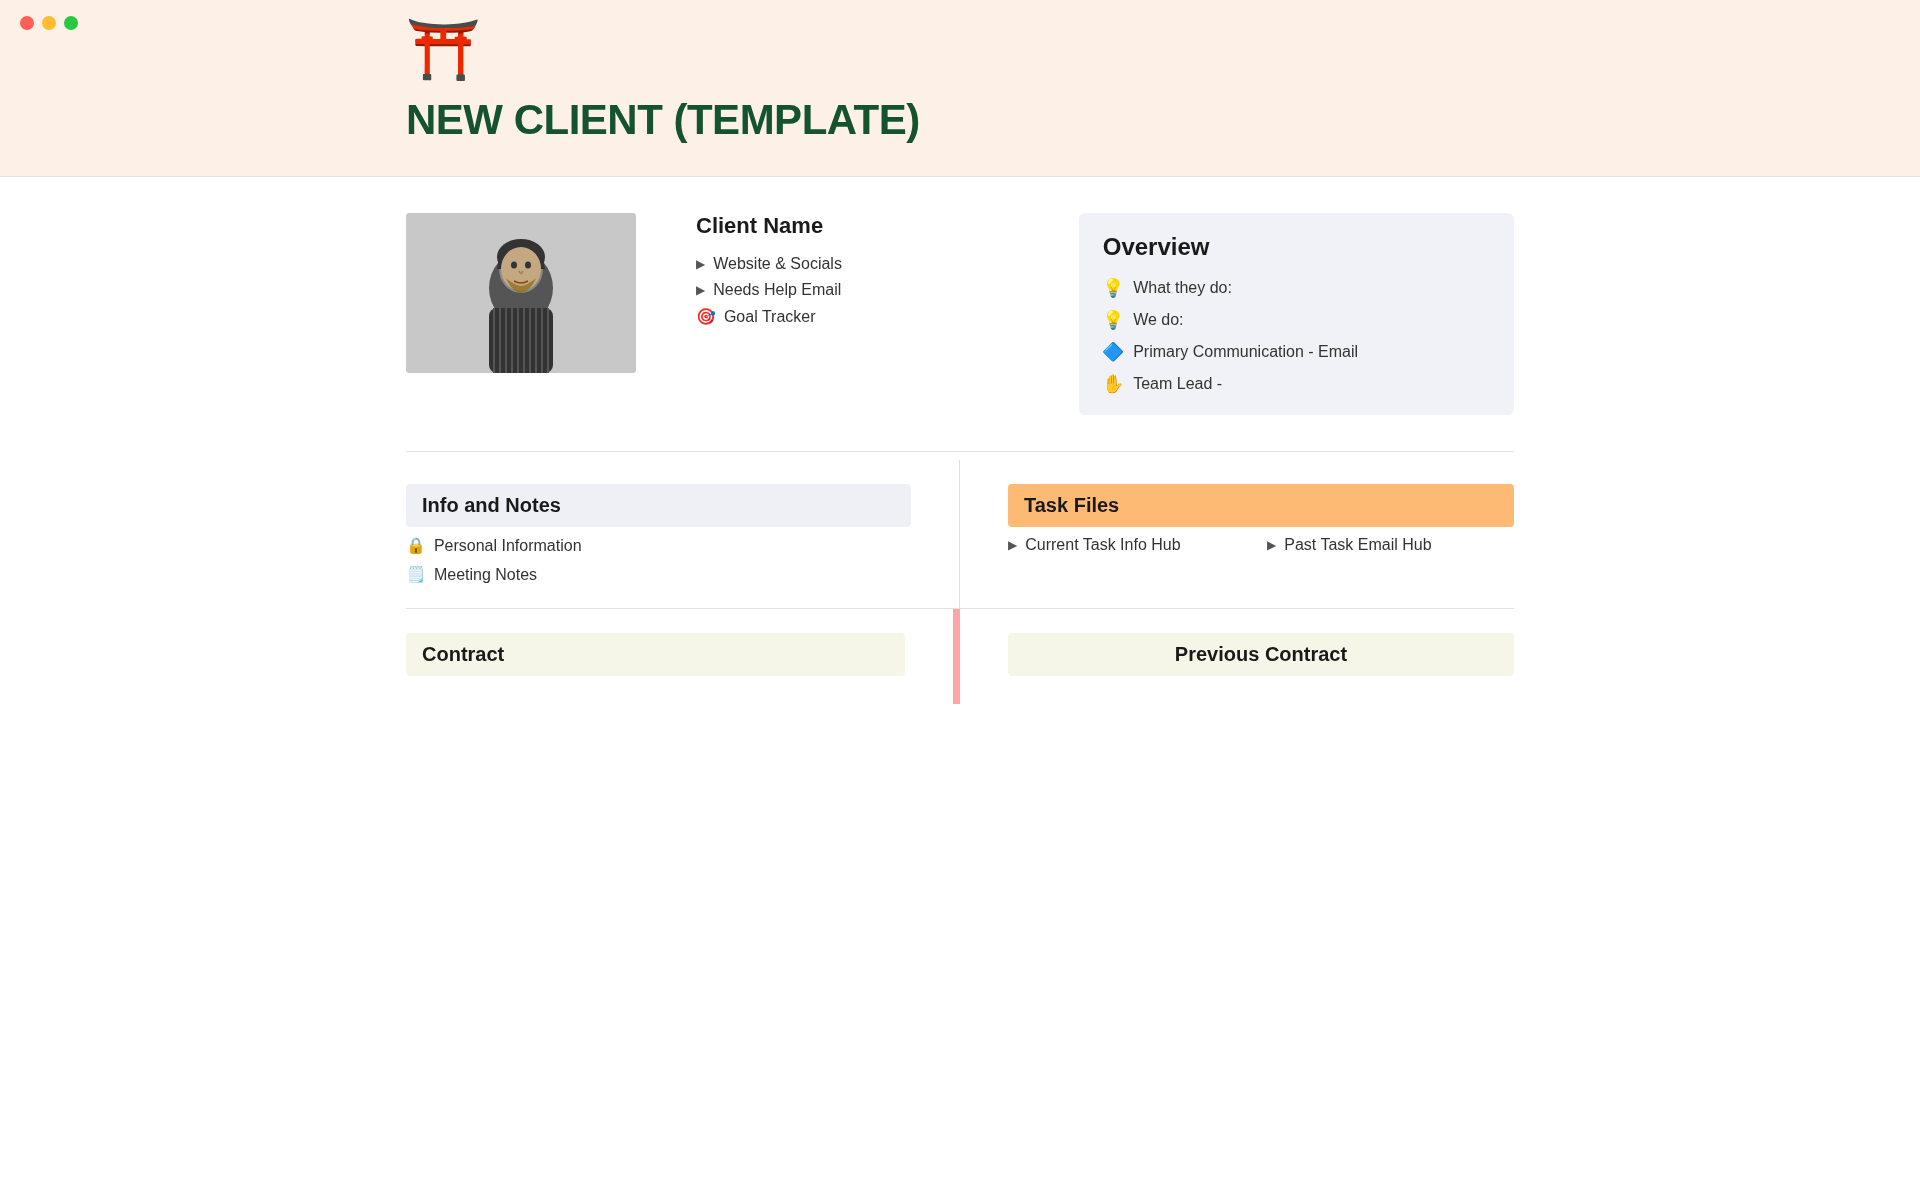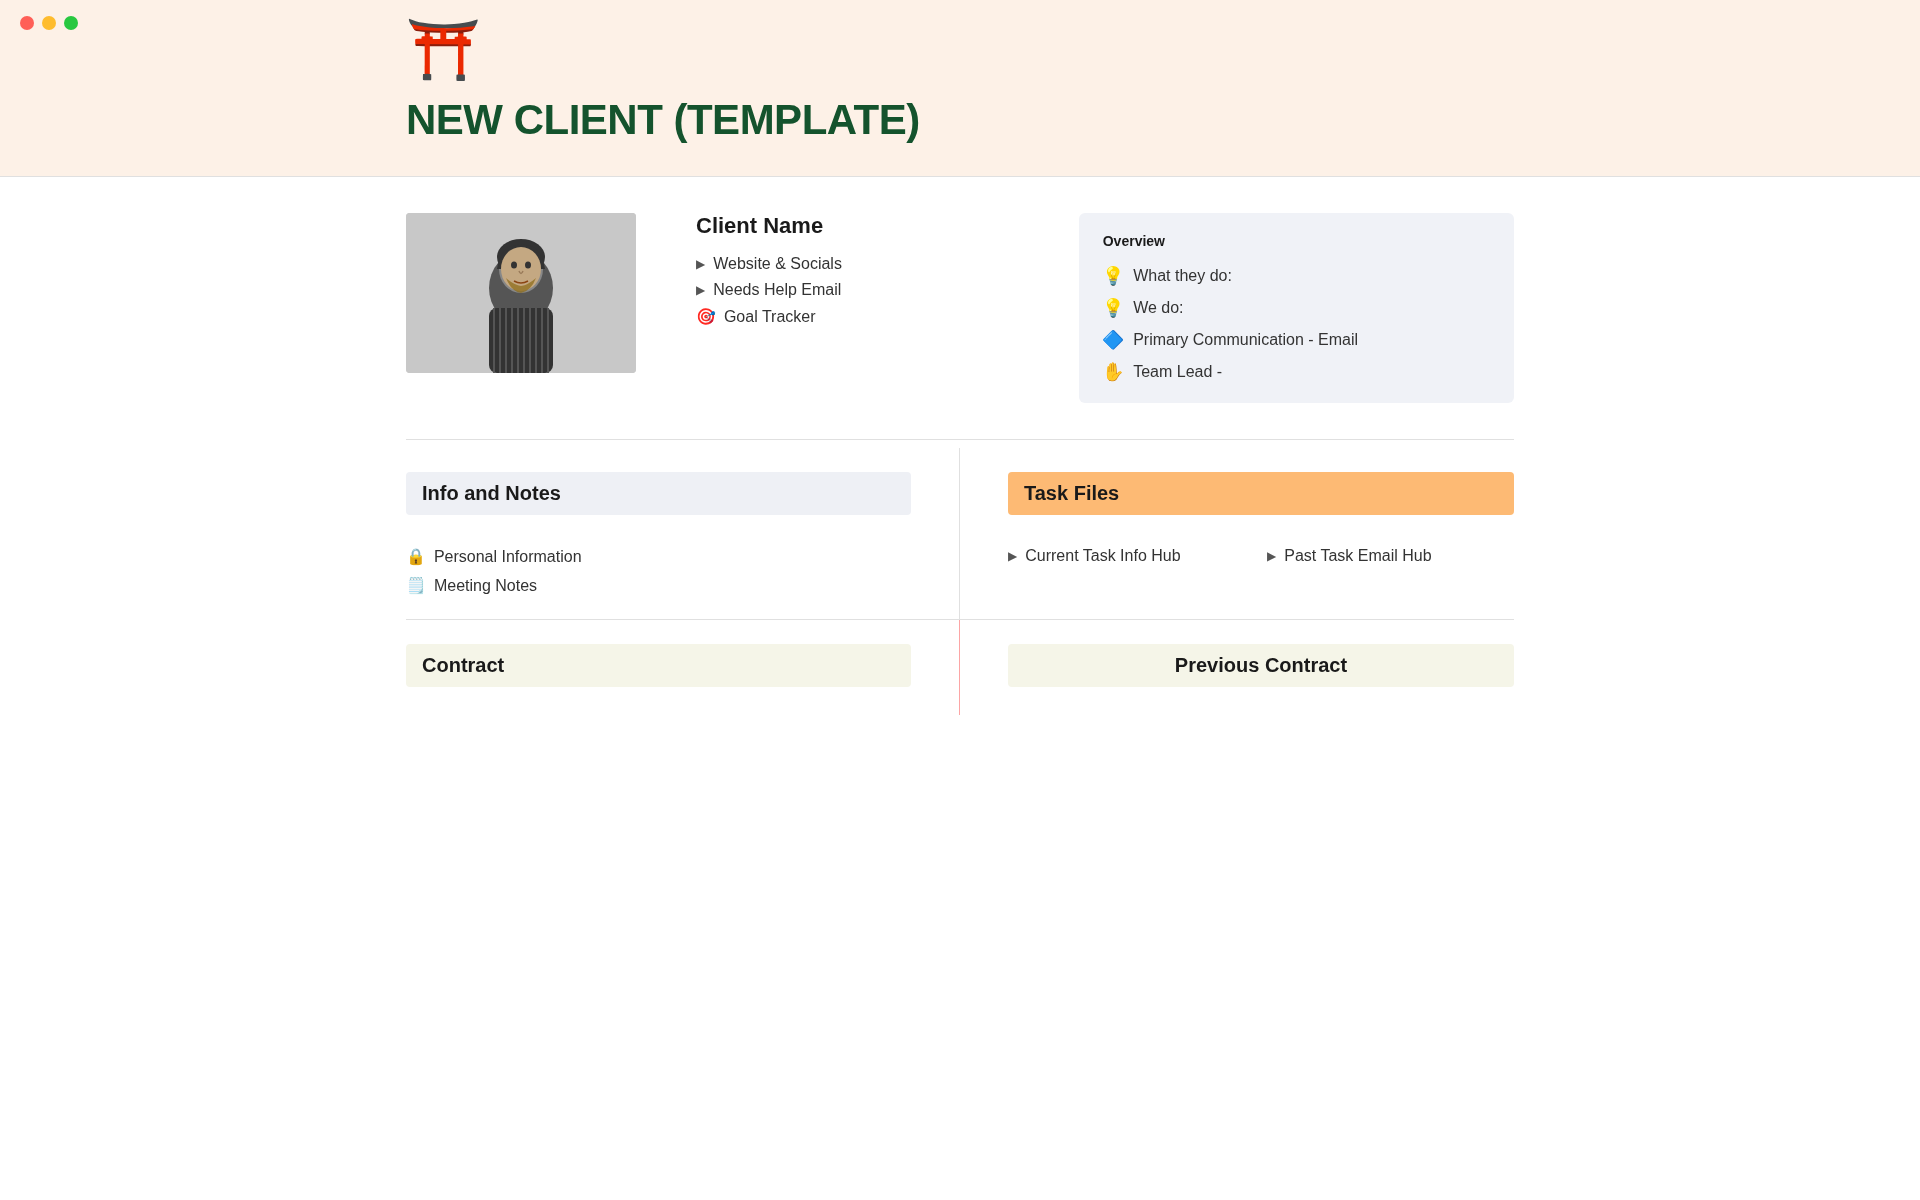--- a/index.html
+++ b/index.html
@@ -134,21 +134,21 @@
     
     .overview-section {
       flex: 1.2;
       background: #f0f2f7;
       border-radius: 6px;
       padding: 20px 24px;
       min-width: 0;
     }
 
     .overview-title {
-      font-size: 14px;
+      font-size: 24px;
       font-weight: 700;
       color: #1a1a1a;
       margin-bottom: 16px;
     }
 
     .overview-items {
       list-style: none;
       display: flex;
       flex-direction: column;
       gap: 10px;
@@ -188,21 +188,21 @@
       padding-left: 48px;
     }
 
     .section-heading {
       font-size: 20px;
       font-weight: 700;
       color: #1a1a1a;
       background: #eef0f5;
       padding: 10px 16px;
       border-radius: 4px;
-      margin-bottom: 32px;
+      margin-bottom: 9px;
     }
 
     .section-heading-yellow {
       background: #faf5e4;
     }
 
     .section-heading-blue {
       background: #fdba74;
     }
 
@@ -243,21 +243,21 @@
       gap: 0;
       margin-top: 0;
     }
 
     .contract-box {
       padding: 24px 0;
     }
 
     .contract-box-left {
       padding-right: 48px;
-      border-right: 1px solid #fca5a5;
+      border-right: 7px solid #fca5a5;
     }
 
     .contract-box-right {
       padding-left: 48px;
       text-align: center;
     }
 
     .contract-heading {
       font-size: 20px;
       font-weight: 700;

